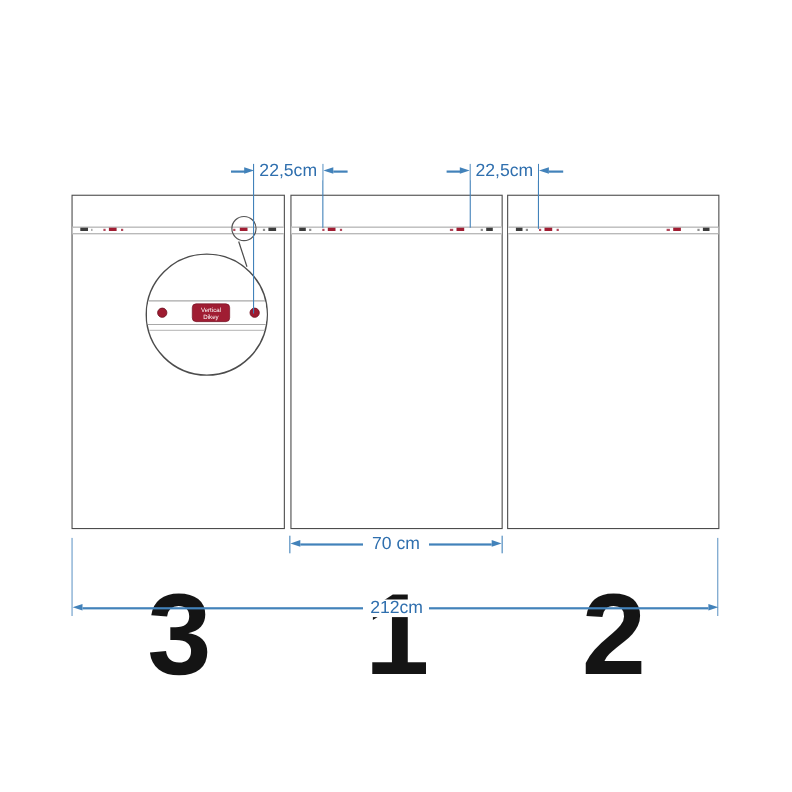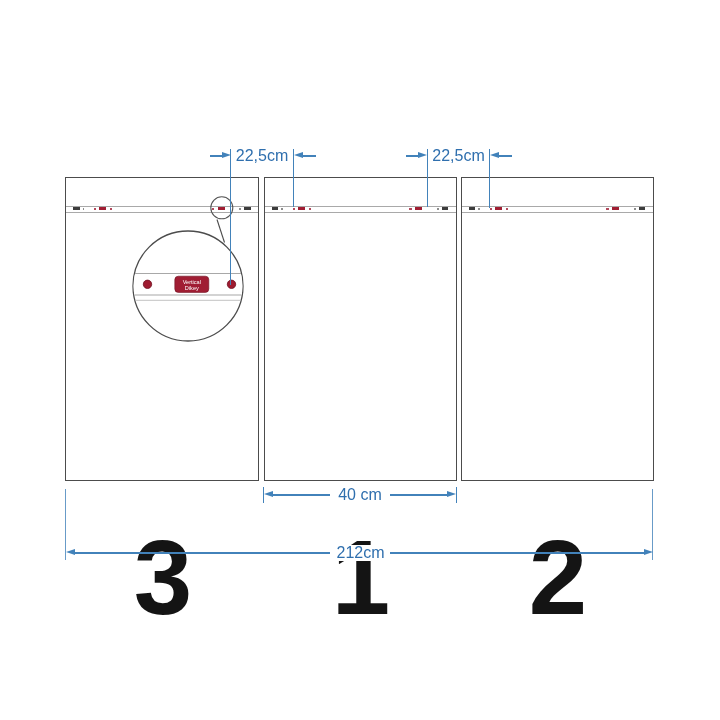--- a/index.html
+++ b/index.html
@@ -139,21 +139,21 @@
       <span class="dimtxt" style="left:428px;top:148px;width:61px;">22,5cm</span>
       <span class="ah l" style="left:490px;top:152.4px;"></span>
       <span class="blue-h" style="left:499px;top:155.4px;width:13px;"></span>
     </div>
 
     <div>
       <span class="blue-v" style="left:263px;top:487px;height:16px;"></span>
       <span class="blue-v" style="left:455.8px;top:487px;height:16px;"></span>
       <span class="ah l" style="left:264.4px;top:491.4px;"></span>
       <span class="blue-h" style="left:273px;top:494.4px;width:57px;"></span>
-      <span class="dimtxt" style="left:330px;top:487px;width:60px;">40 cm</span>
+      <span class="dimtxt" style="left:330px;top:487px;width:60px;">70 cm</span>
       <span class="blue-h" style="left:390px;top:494.4px;width:57px;"></span>
       <span class="ah r" style="left:447px;top:491.4px;"></span>
     </div>
 
     <div>
       <span class="blue-v" style="left:65px;top:489px;height:71px;opacity:.8;"></span>
       <span class="blue-v" style="left:652.3px;top:489px;height:71px;opacity:.8;"></span>
       <span class="ah l" style="left:66.4px;top:549.4px;"></span>
       <span class="blue-h" style="left:75px;top:552.4px;width:255px;"></span>
       <span class="dimtxt" style="left:330.5px;top:545px;width:60px;">212cm</span>

